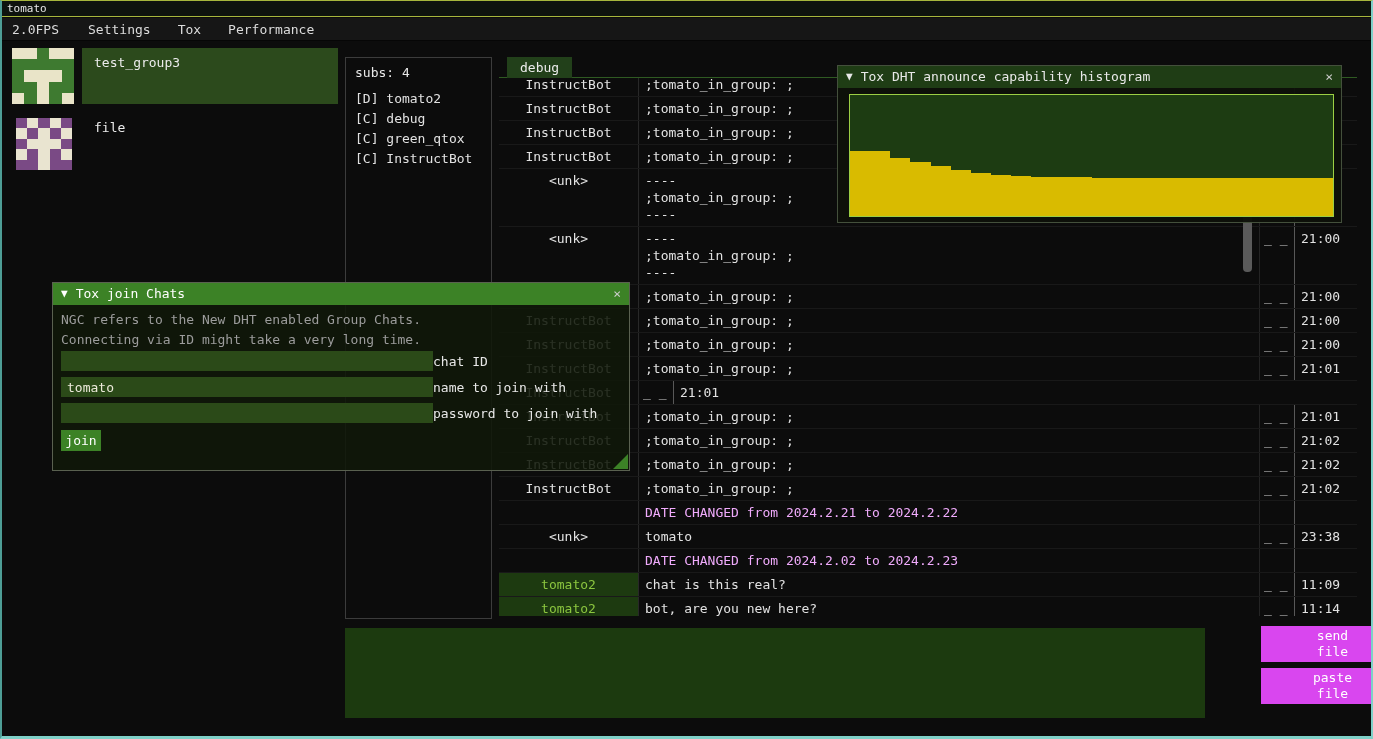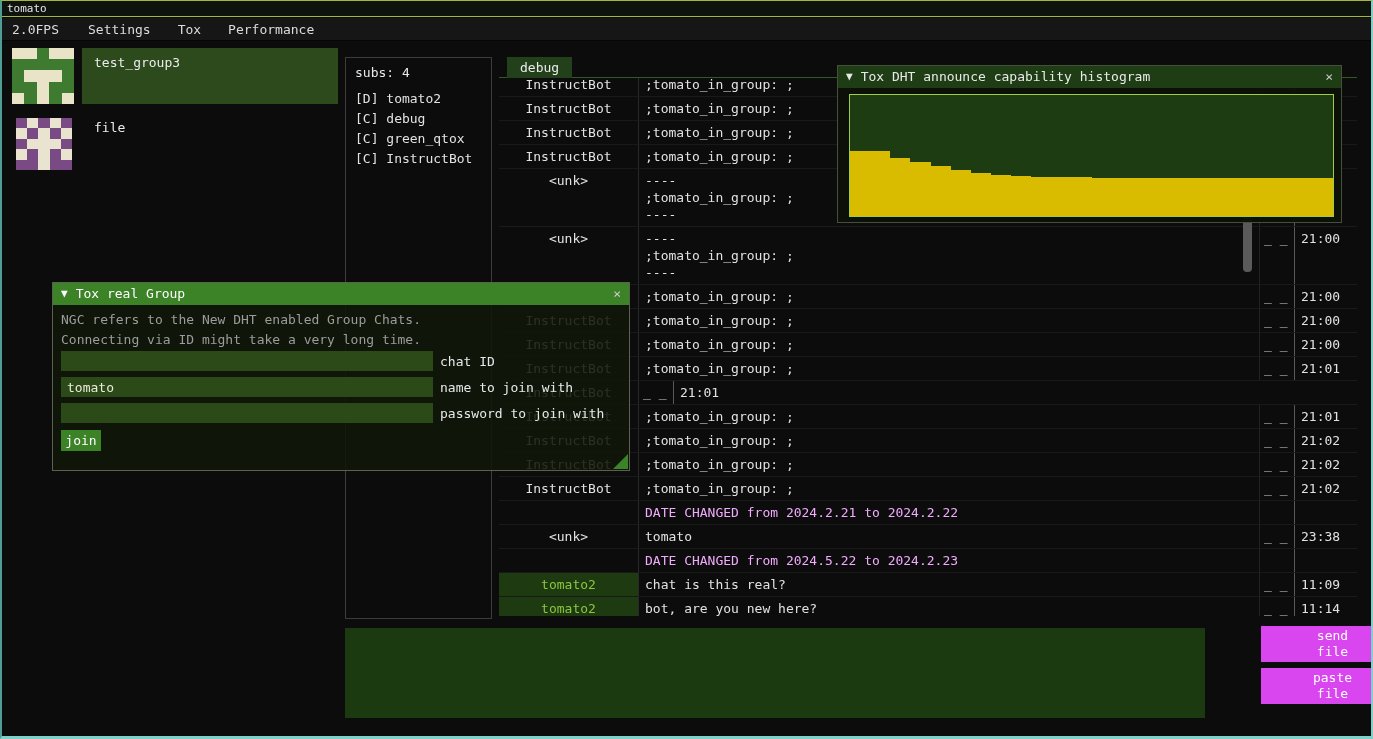--- a/index.html
+++ b/index.html
@@ -58,21 +58,21 @@
   .hist-bar { flex:1; }
   
   .join-win { position:absolute; left:50px; top:281px; width:578px; height:189px;
     background:rgba(16,24,9,0.88); border:1px solid #5a6150; z-index:6; }
   .join-win .win-title { background:#3c8226; color:#ffffff; }
   .join-body { position:absolute; left:0; top:22px; right:0; bottom:0; font-size:13px; }
   .info-line { position:absolute; left:8px; color:#9c9c9c; }
   .field-row { position:absolute; left:8px; display:flex; align-items:center; }
   .field-row input { width:372px; height:20px; background:#2b4a18; border:none; color:#eceada;
     font-family:inherit; font-size:13px; padding:0 6px; outline:none; }
-  .field-row label { margin-left:7px; color:#e8e8e8; }
+  .field-row label { color:#e8e8e8; }
   .join-btn { position:absolute; left:8px; top:125px; width:40px; height:21px; background:#3c8226;
     border:none; color:#fff; font-size:13px; font-family:inherit; cursor:pointer; }
   .grip { position:absolute; right:1px; bottom:1px; width:0; height:0;
     border-left:15px solid transparent; border-bottom:15px solid #3c8226; }
 </style>
 </head>
 <body>
 
 <div class="app">
 
@@ -262,21 +262,21 @@
           <div class="cell time"></div>
         </div>
         <div class="chat-row">
           <div class="cell name">&lt;unk&gt;</div>
           <div class="cell msg">tomato</div>
           <div class="cell flags">_ _</div>
           <div class="cell time">23:38</div>
         </div>
         <div class="chat-row system">
           <div class="cell name"></div>
-          <div class="cell msg">DATE CHANGED from 2024.5.22 to 2024.2.23</div>
+          <div class="cell msg">DATE CHANGED from 2024.2.02 to 2024.2.23</div>
           <div class="cell flags"></div>
           <div class="cell time"></div>
         </div>
         <div class="chat-row tomato">
           <div class="cell name">tomato2</div>
           <div class="cell msg">chat is this real?</div>
           <div class="cell flags">_ _</div>
           <div class="cell time">11:09</div>
         </div>
         <div class="chat-row tomato">
@@ -325,21 +325,21 @@
         <div class="hist-bar" style="height: 38px; background: rgb(217, 187, 0);"></div>
         <div class="hist-bar" style="height: 38px; background: rgb(217, 187, 0);"></div>
         <div class="hist-bar" style="height: 38px; background: rgb(217, 187, 0);"></div>
         <div class="hist-bar" style="height: 38px; background: rgb(217, 187, 0);"></div>
       </div>
   </div>
 
   <div class="join-win">
     <div class="win-title">
       <span class="arrow">▼</span>
-      <span>Tox real Group</span>
+      <span>Tox join Chats</span>
       <span class="win-close">×</span>
     </div>
     <div class="join-body">
       <div class="info-line" style="top:7px;">NGC refers to the New DHT enabled Group Chats.</div>
       <div class="info-line" style="top:27px;">Connecting via ID might take a very long time.</div>
       <div class="field-row" style="top:46px;">
         <input type="text" value="" style="">
         <label>chat ID</label>
       </div>
       <div class="field-row" style="top:72px;">

